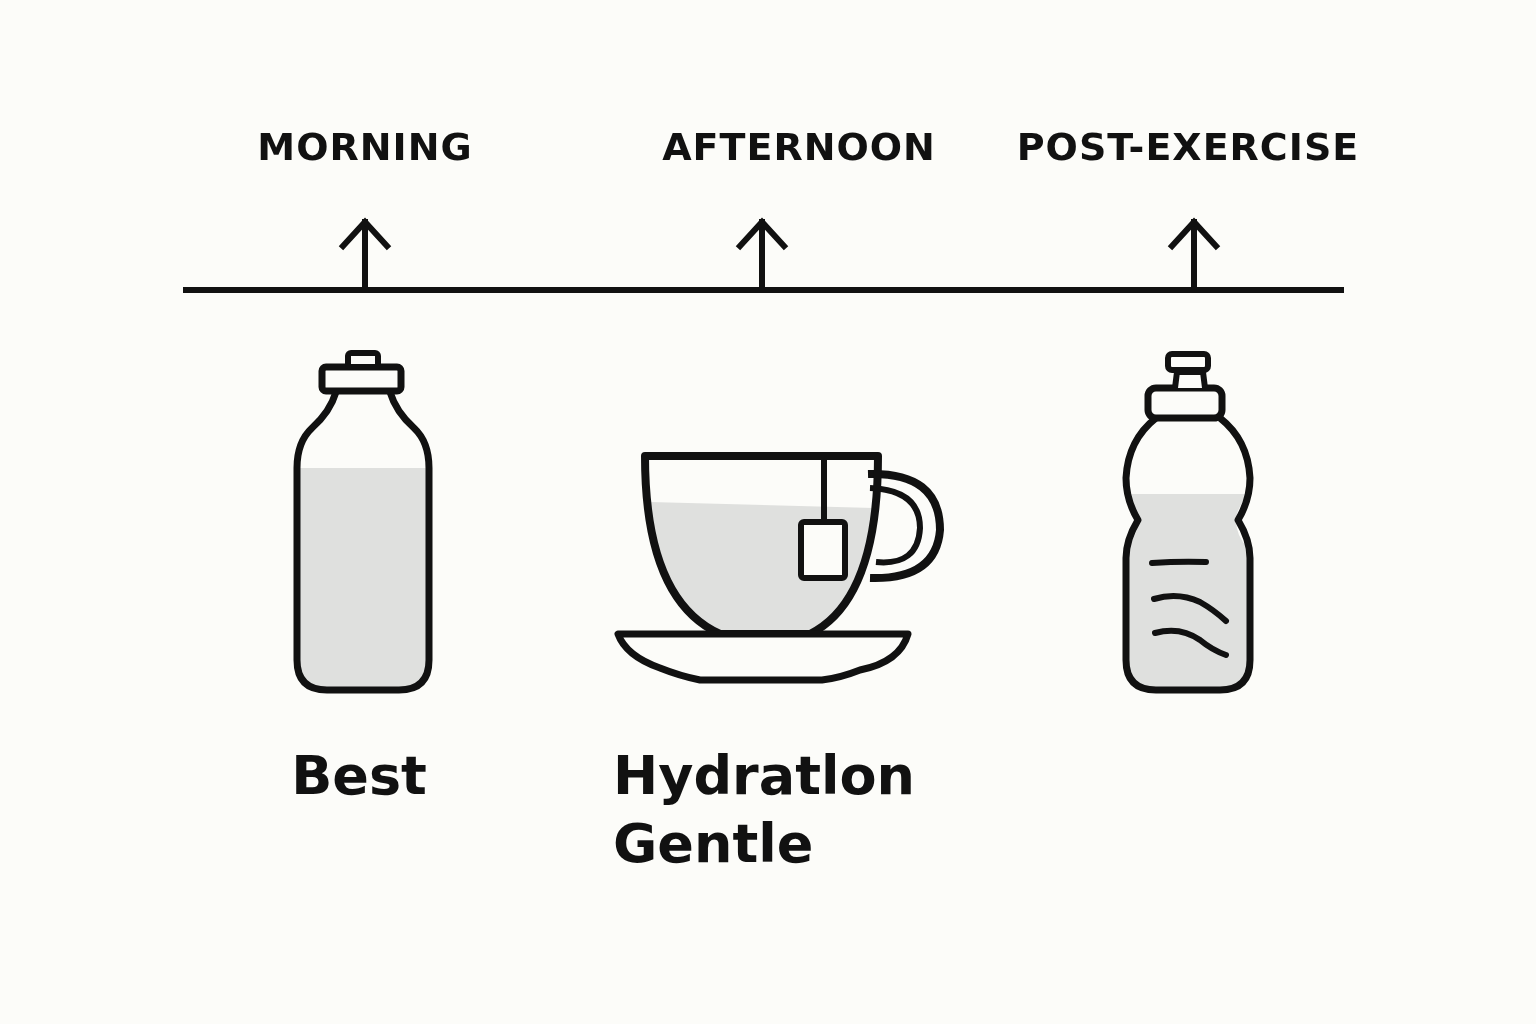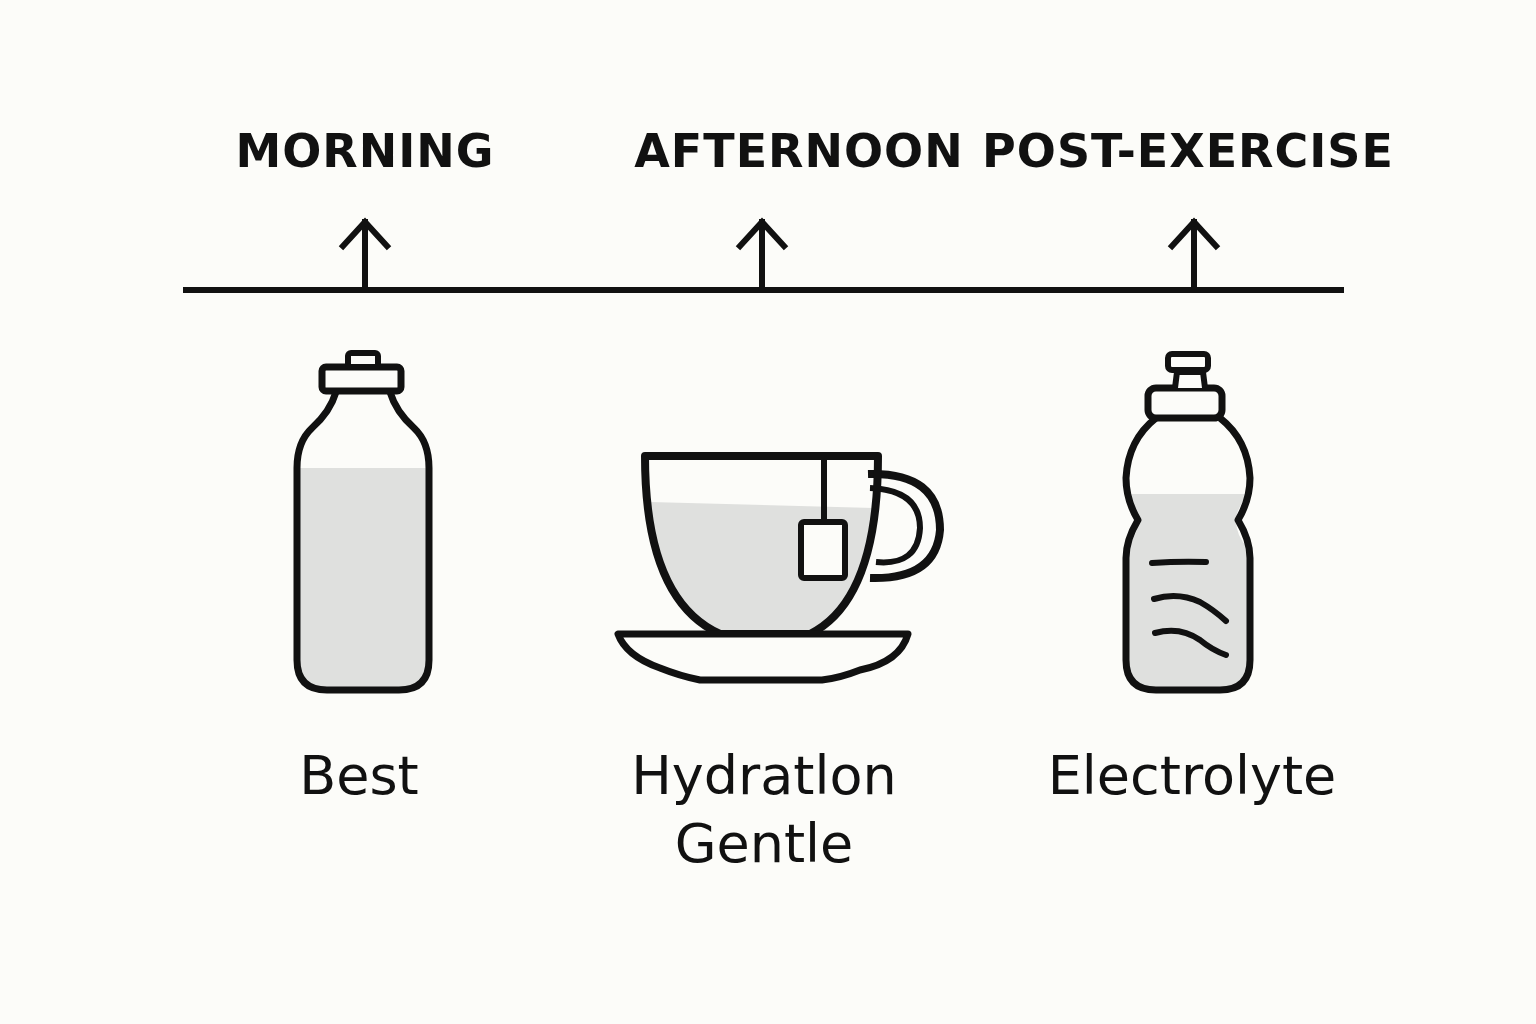--- a/index.html
+++ b/index.html
@@ -1,25 +1,25 @@
 <!DOCTYPE html>
 <html><head>
   <meta charset="utf-8">
   <style>
     html, body { margin: 0; padding: 0; }
     body {
       width: 1536px; height: 1024px; background: #fcfcf9; position: relative; overflow: hidden;
       font-family: "DejaVu Sans", sans-serif; color: #111;
     }
     .phase {
-      position: absolute; top: 128px; font-size: 46px; font-weight: bold; letter-spacing: 1px;
+      position: absolute; top: 128px; font-size: 38px; font-weight: bold; letter-spacing: 1px;
       transform: translateX(-50%); white-space: nowrap; line-height: 1;
     }
     .label {
-      position: absolute; top: 742px; font-size: 54px; font-weight: 400; text-align: center;
+      position: absolute; top: 742px; font-size: 54px; font-weight: 700; text-align: left;
       transform: translateX(-50%); line-height: 68px; white-space: nowrap;
     }
     .label span { display: block; }
     svg { position: absolute; left: 0; top: 0; }
   </style>
 </head>
 <body>
 
 <svg width="1536" height="1024" viewBox="0 0 1536 1024">
 
@@ -71,14 +71,13 @@
 <div class="phase" style="left:1188px">POST-EXERCISE</div>
 
 <div class="label" style="left:359px">
   <span>Best</span>
 </div>
 <div class="label" style="left:764px">
   <span>Hydratlon</span>
   <span>Gentle</span>
 </div>
 <div class="label" style="left:1192px">
-  <span>Electrolyte</span>
 </div>
 
 </body></html>

